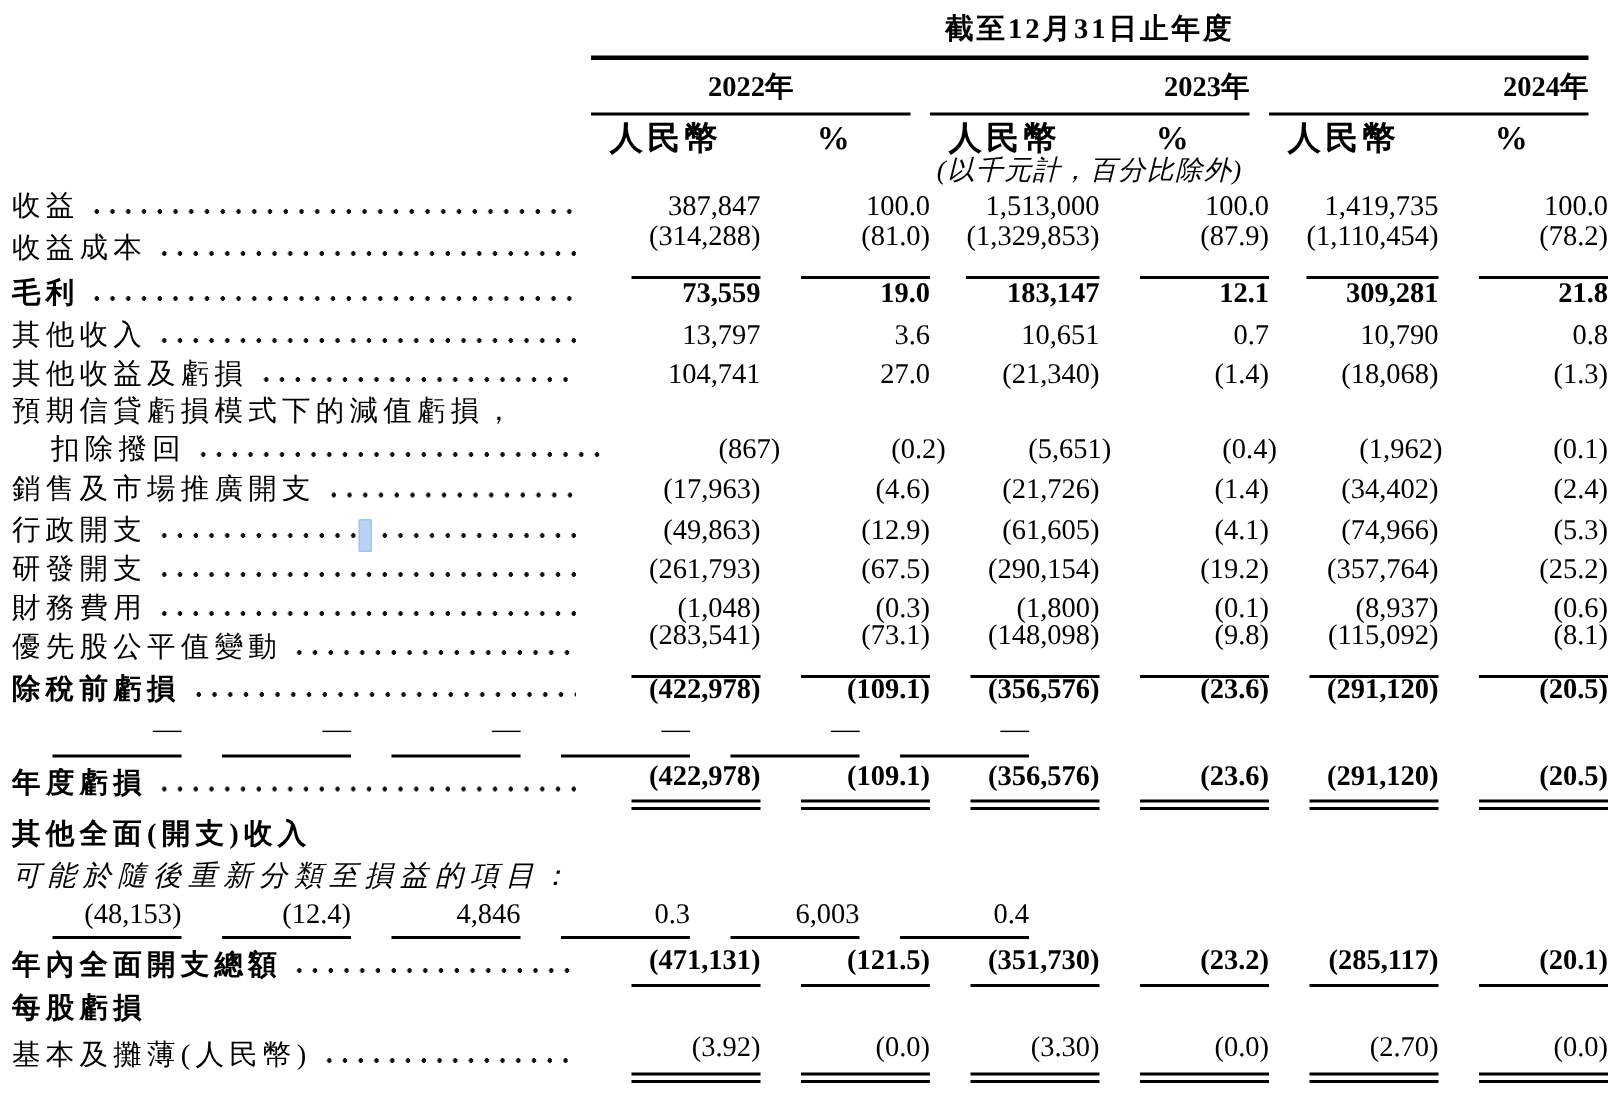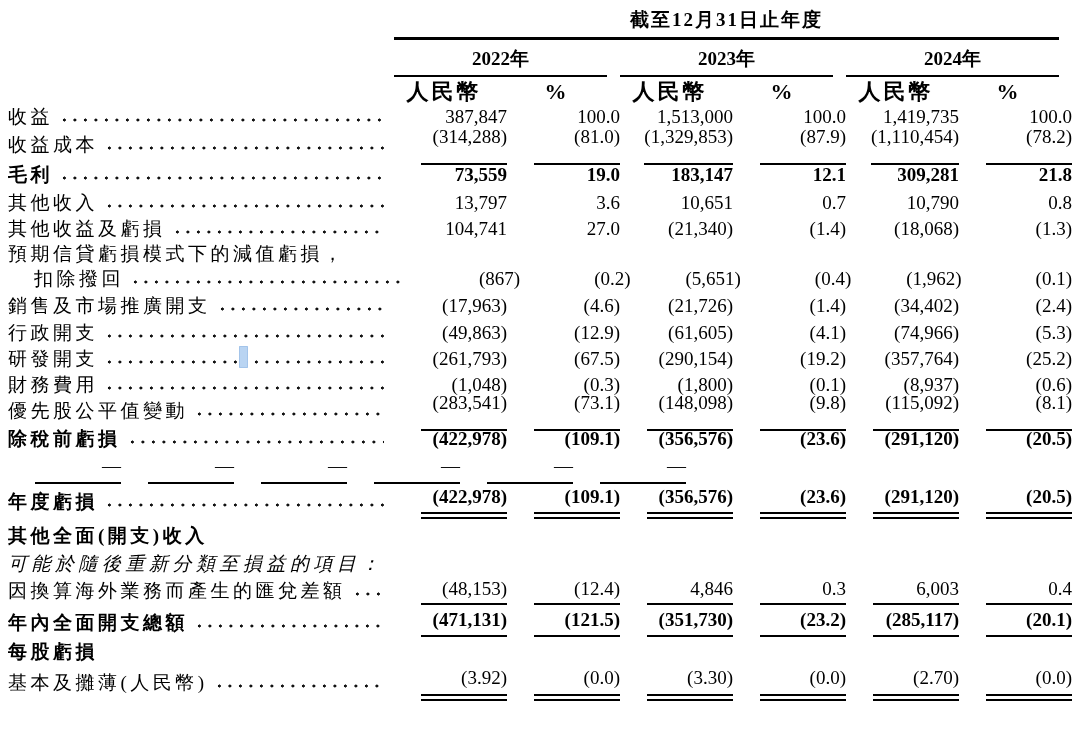--- a/index.html
+++ b/index.html
@@ -8,21 +8,21 @@
   .sheet{padding:6px 8px 0 8px;}
 
   
   .thead{margin-left:386px;width:665px;}
   .title{text-align:center;font-weight:bold;font-size:19px;letter-spacing:2px;
          padding:2px 0 5px 0;line-height:24px;}
   .toprule{border-top:3px solid #000;height:0;}
   .years{display:flex;margin-top:8px;}
   .ygroup{width:213px;text-align:center;font-weight:bold;font-size:19px;
           border-bottom:2.5px solid #000;padding-bottom:5px;line-height:22px;}
-  .ygroup + .ygroup{margin-left:13px;}
+  .ygroup + .ygroup{margin-left:13px;text-align:right;}
   .subhead{display:flex;margin-top:4px;}
   .sh{width:100px;text-align:center;font-weight:bold;font-size:22px;
       letter-spacing:3px;line-height:21px;}
   .sh + .sh{margin-left:13px;}
   .note{text-align:center;font-style:italic;font-size:18px;margin-top:1px;
         line-height:20px;letter-spacing:1px;}
 
   
   .tbody{margin-top:2px;}
   .row{display:flex;align-items:center;}
@@ -68,20 +68,21 @@
       <div class="ygroup">2024年</div>
     </div>
     <div class="subhead">
       <div class="sh">人民幣</div>
       <div class="sh">%</div>
       <div class="sh">人民幣</div>
       <div class="sh">%</div>
       <div class="sh">人民幣</div>
       <div class="sh">%</div>
     </div>
+    <div class="note">(以千元計，百分比除外)</div>
   </div>
 
   <div class="tbody">
 
     <div class="row h26">
       <div class="lbl">
           <span class="t">收益</span>
           <span class="dots"></span>
         </div>
       <div class="vcell"><span class="u">387,847</span></div>
@@ -269,24 +270,20 @@
         </div>
     </div>
 
     <div class="row h24 i">
       <div class="lbl">
           <span class="t">可能於隨後重新分類至損益的項目：</span>
         </div>
     </div>
 
     <div class="row h30 ru pb4">
-      <div class="lbl">
-          <span class="t">因換算海外業務而產生的匯兌差額</span>
-          <span class="dots"></span>
-        </div>
       <div class="vcell"><span class="u">(48,153)</span></div>
       <div class="vcell"><span class="u">(12.4)</span></div>
       <div class="vcell"><span class="u">4,846</span></div>
       <div class="vcell"><span class="u">0.3</span></div>
       <div class="vcell"><span class="u">6,003</span></div>
       <div class="vcell"><span class="u">0.4</span></div>
     </div>
 
     <div class="row h34 b ru pb5">
       <div class="lbl">

